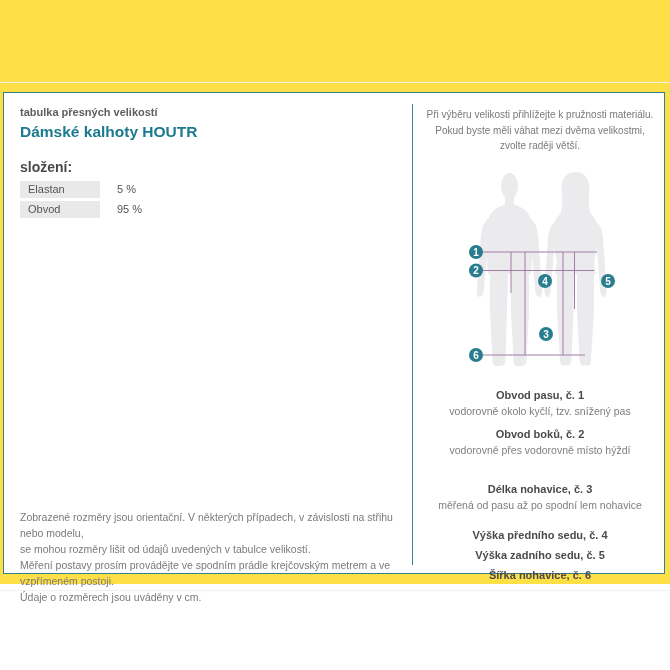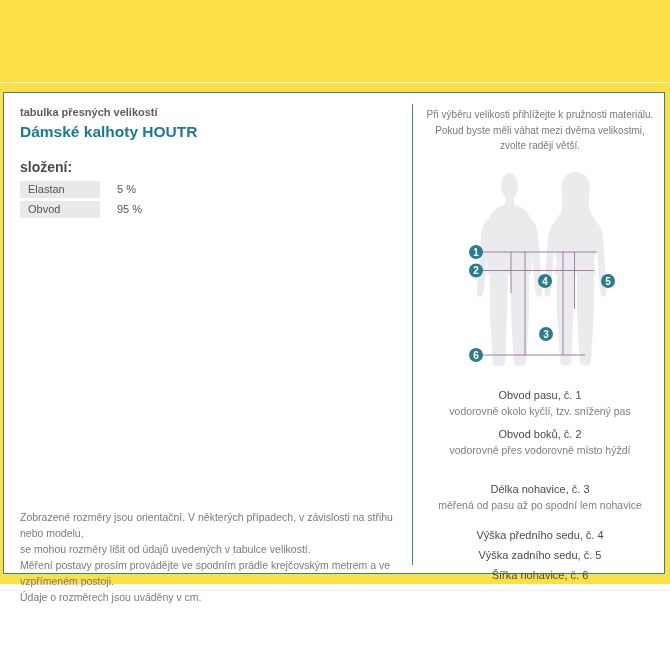--- a/index.html
+++ b/index.html
@@ -20,21 +20,21 @@
     padding-left:8px;line-height:17px;}
   .comp-val{position:absolute;left:97px;top:0;line-height:17px;}
   .disclaimer{position:absolute;left:20px;top:509px;width:390px;font-size:10.5px;
     line-height:16px;color:#7a7a7a;}
 
   
   .intro{position:absolute;left:413px;top:107px;width:254px;text-align:center;
     font-size:10px;line-height:15.5px;color:#7a7a7a;}
   .diagram{position:absolute;left:445px;top:160px;}
   .measures{position:absolute;left:413px;top:389px;width:254px;text-align:center;}
-  .m-title{font-size:11px;font-weight:normal;color:#4a4a4a;line-height:13px;}
+  .m-title{font-size:11px;font-weight:bold;color:#4a4a4a;line-height:13px;}
   .m-desc{font-size:10.5px;color:#7f7f7f;line-height:13px;margin-top:3px;}
   .mt10{margin-top:10px;} .mt9{margin-top:26px;} .mt11{margin-top:17px;} .mt7{margin-top:7px;}
 
   .sil{fill:#ebebed;}
   .mline{stroke:#a27ba6;stroke-width:1;fill:none;}
   .marker-c{fill:#2a7d8e;}
   .marker-t{fill:#ffffff;font-size:10px;font-weight:bold;text-anchor:middle;
     font-family:"Liberation Sans","DejaVu Sans",sans-serif;}
 </style>
 </head>

